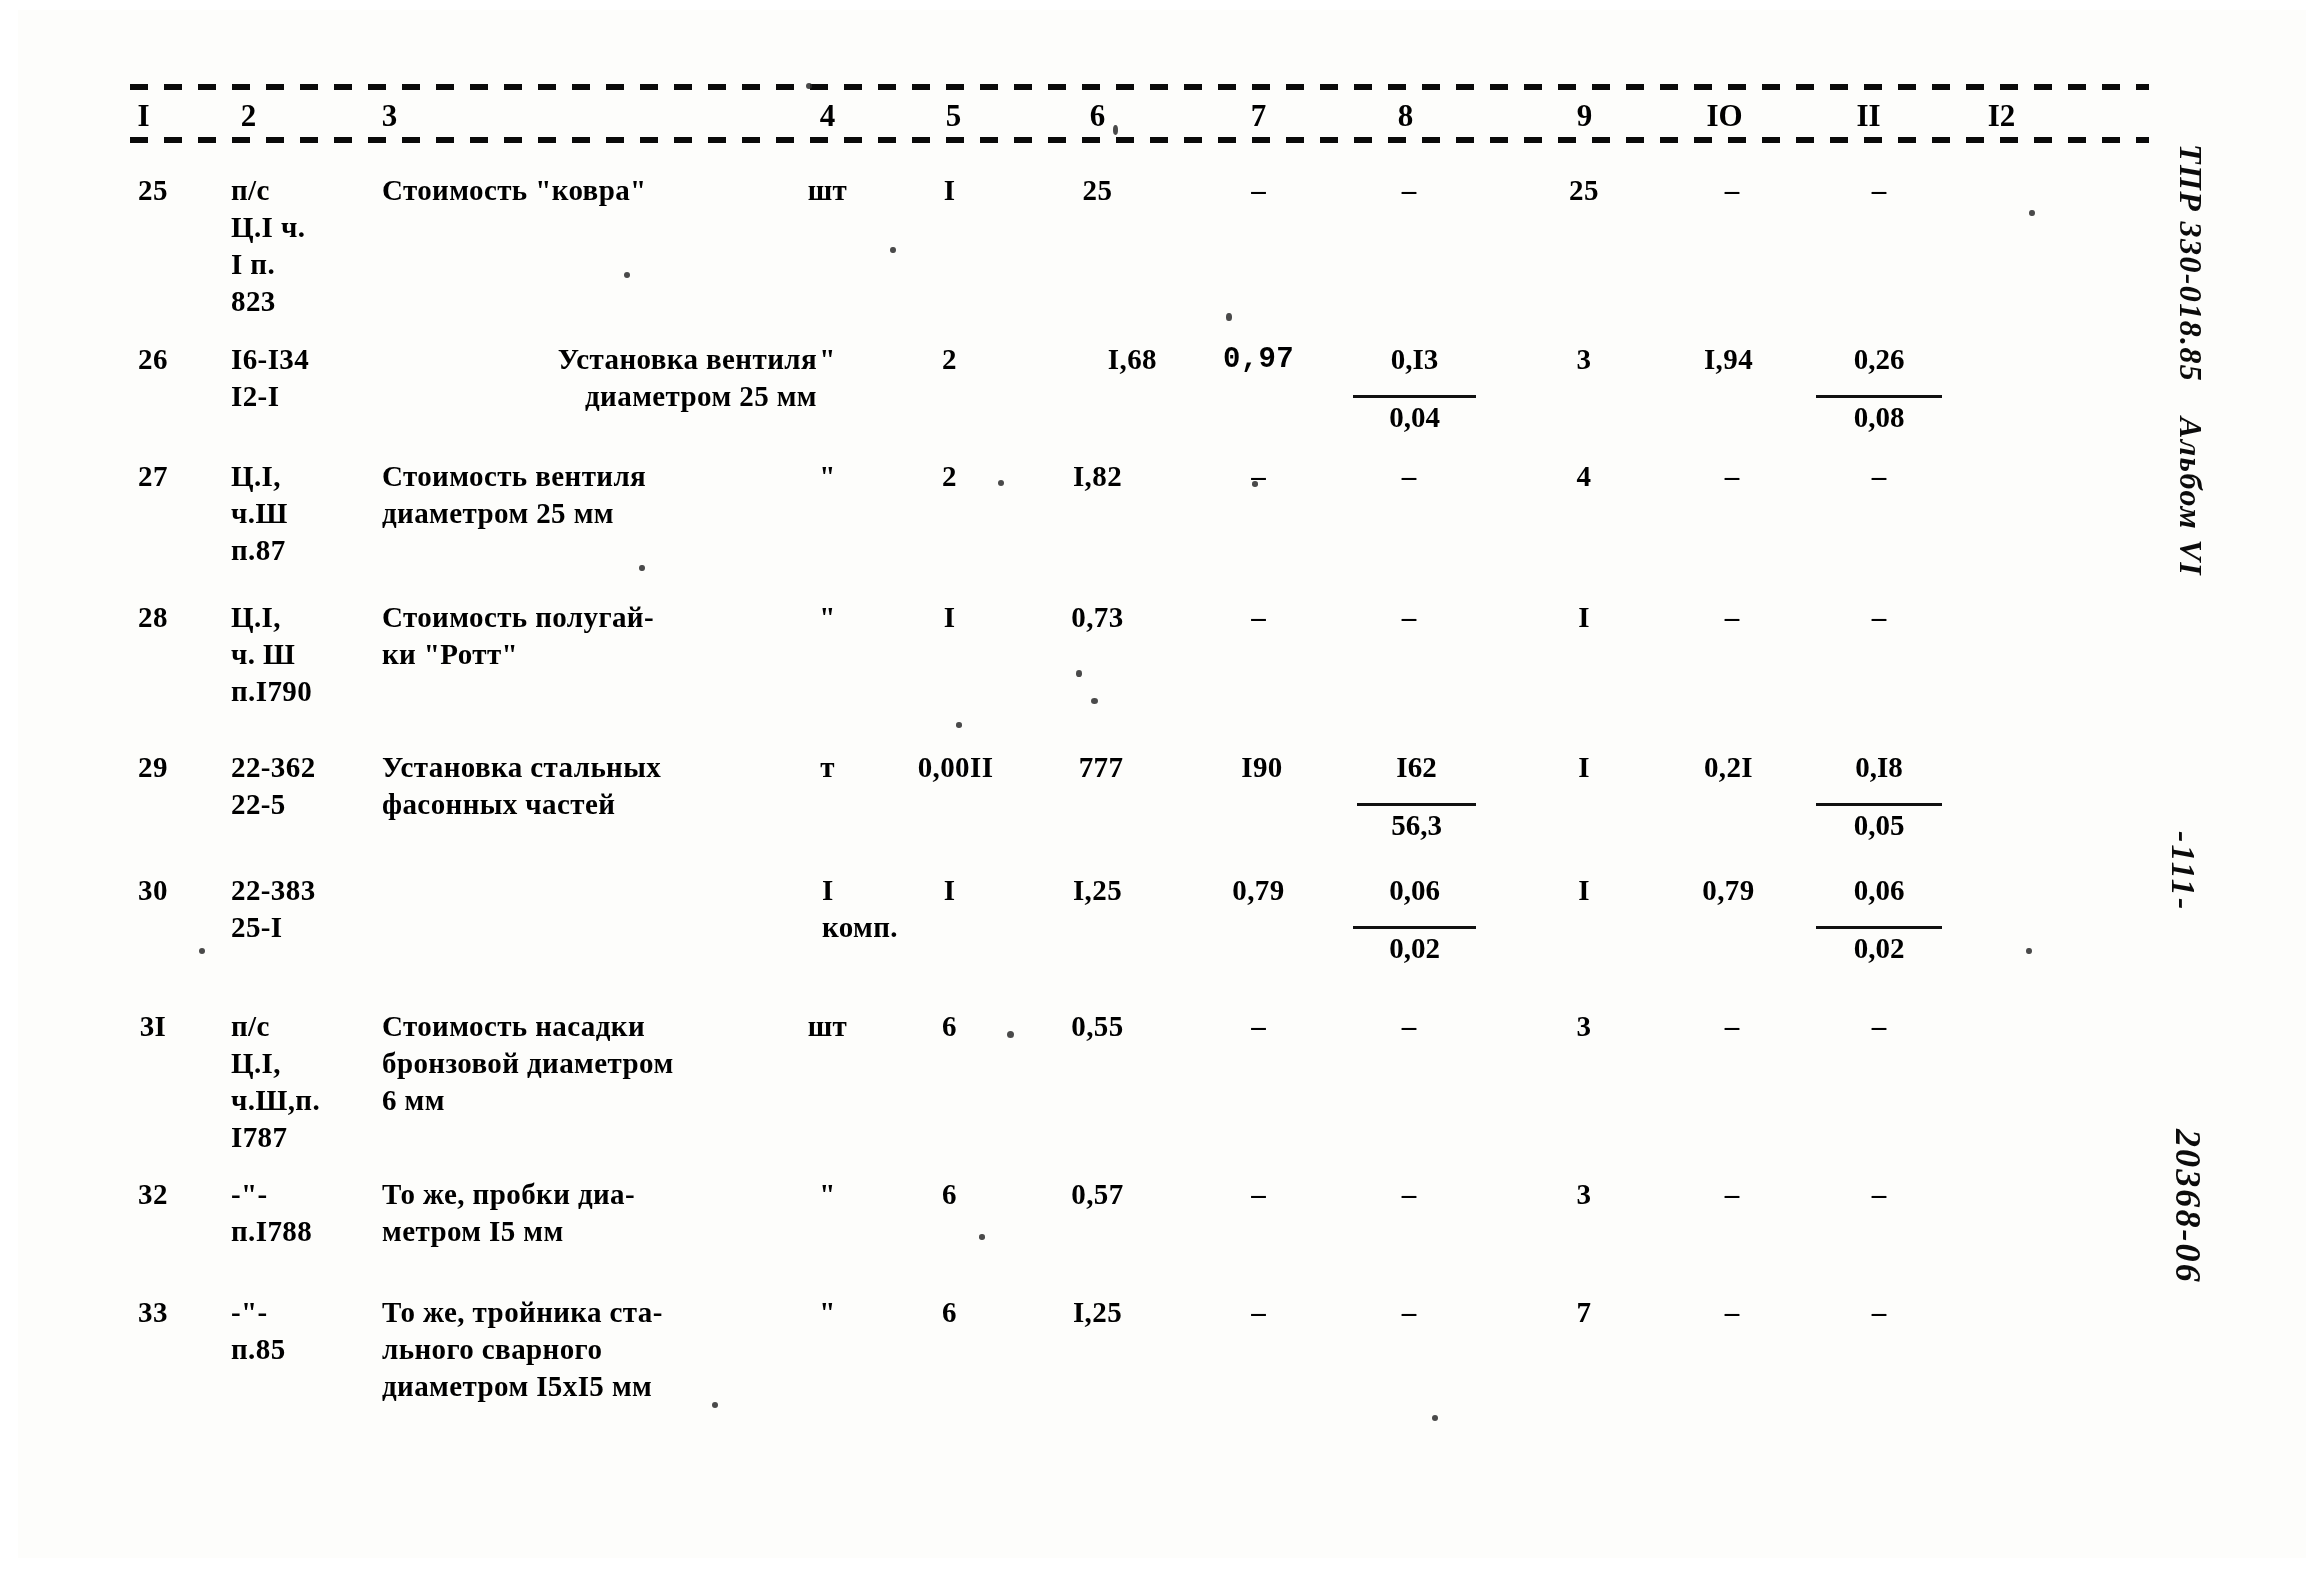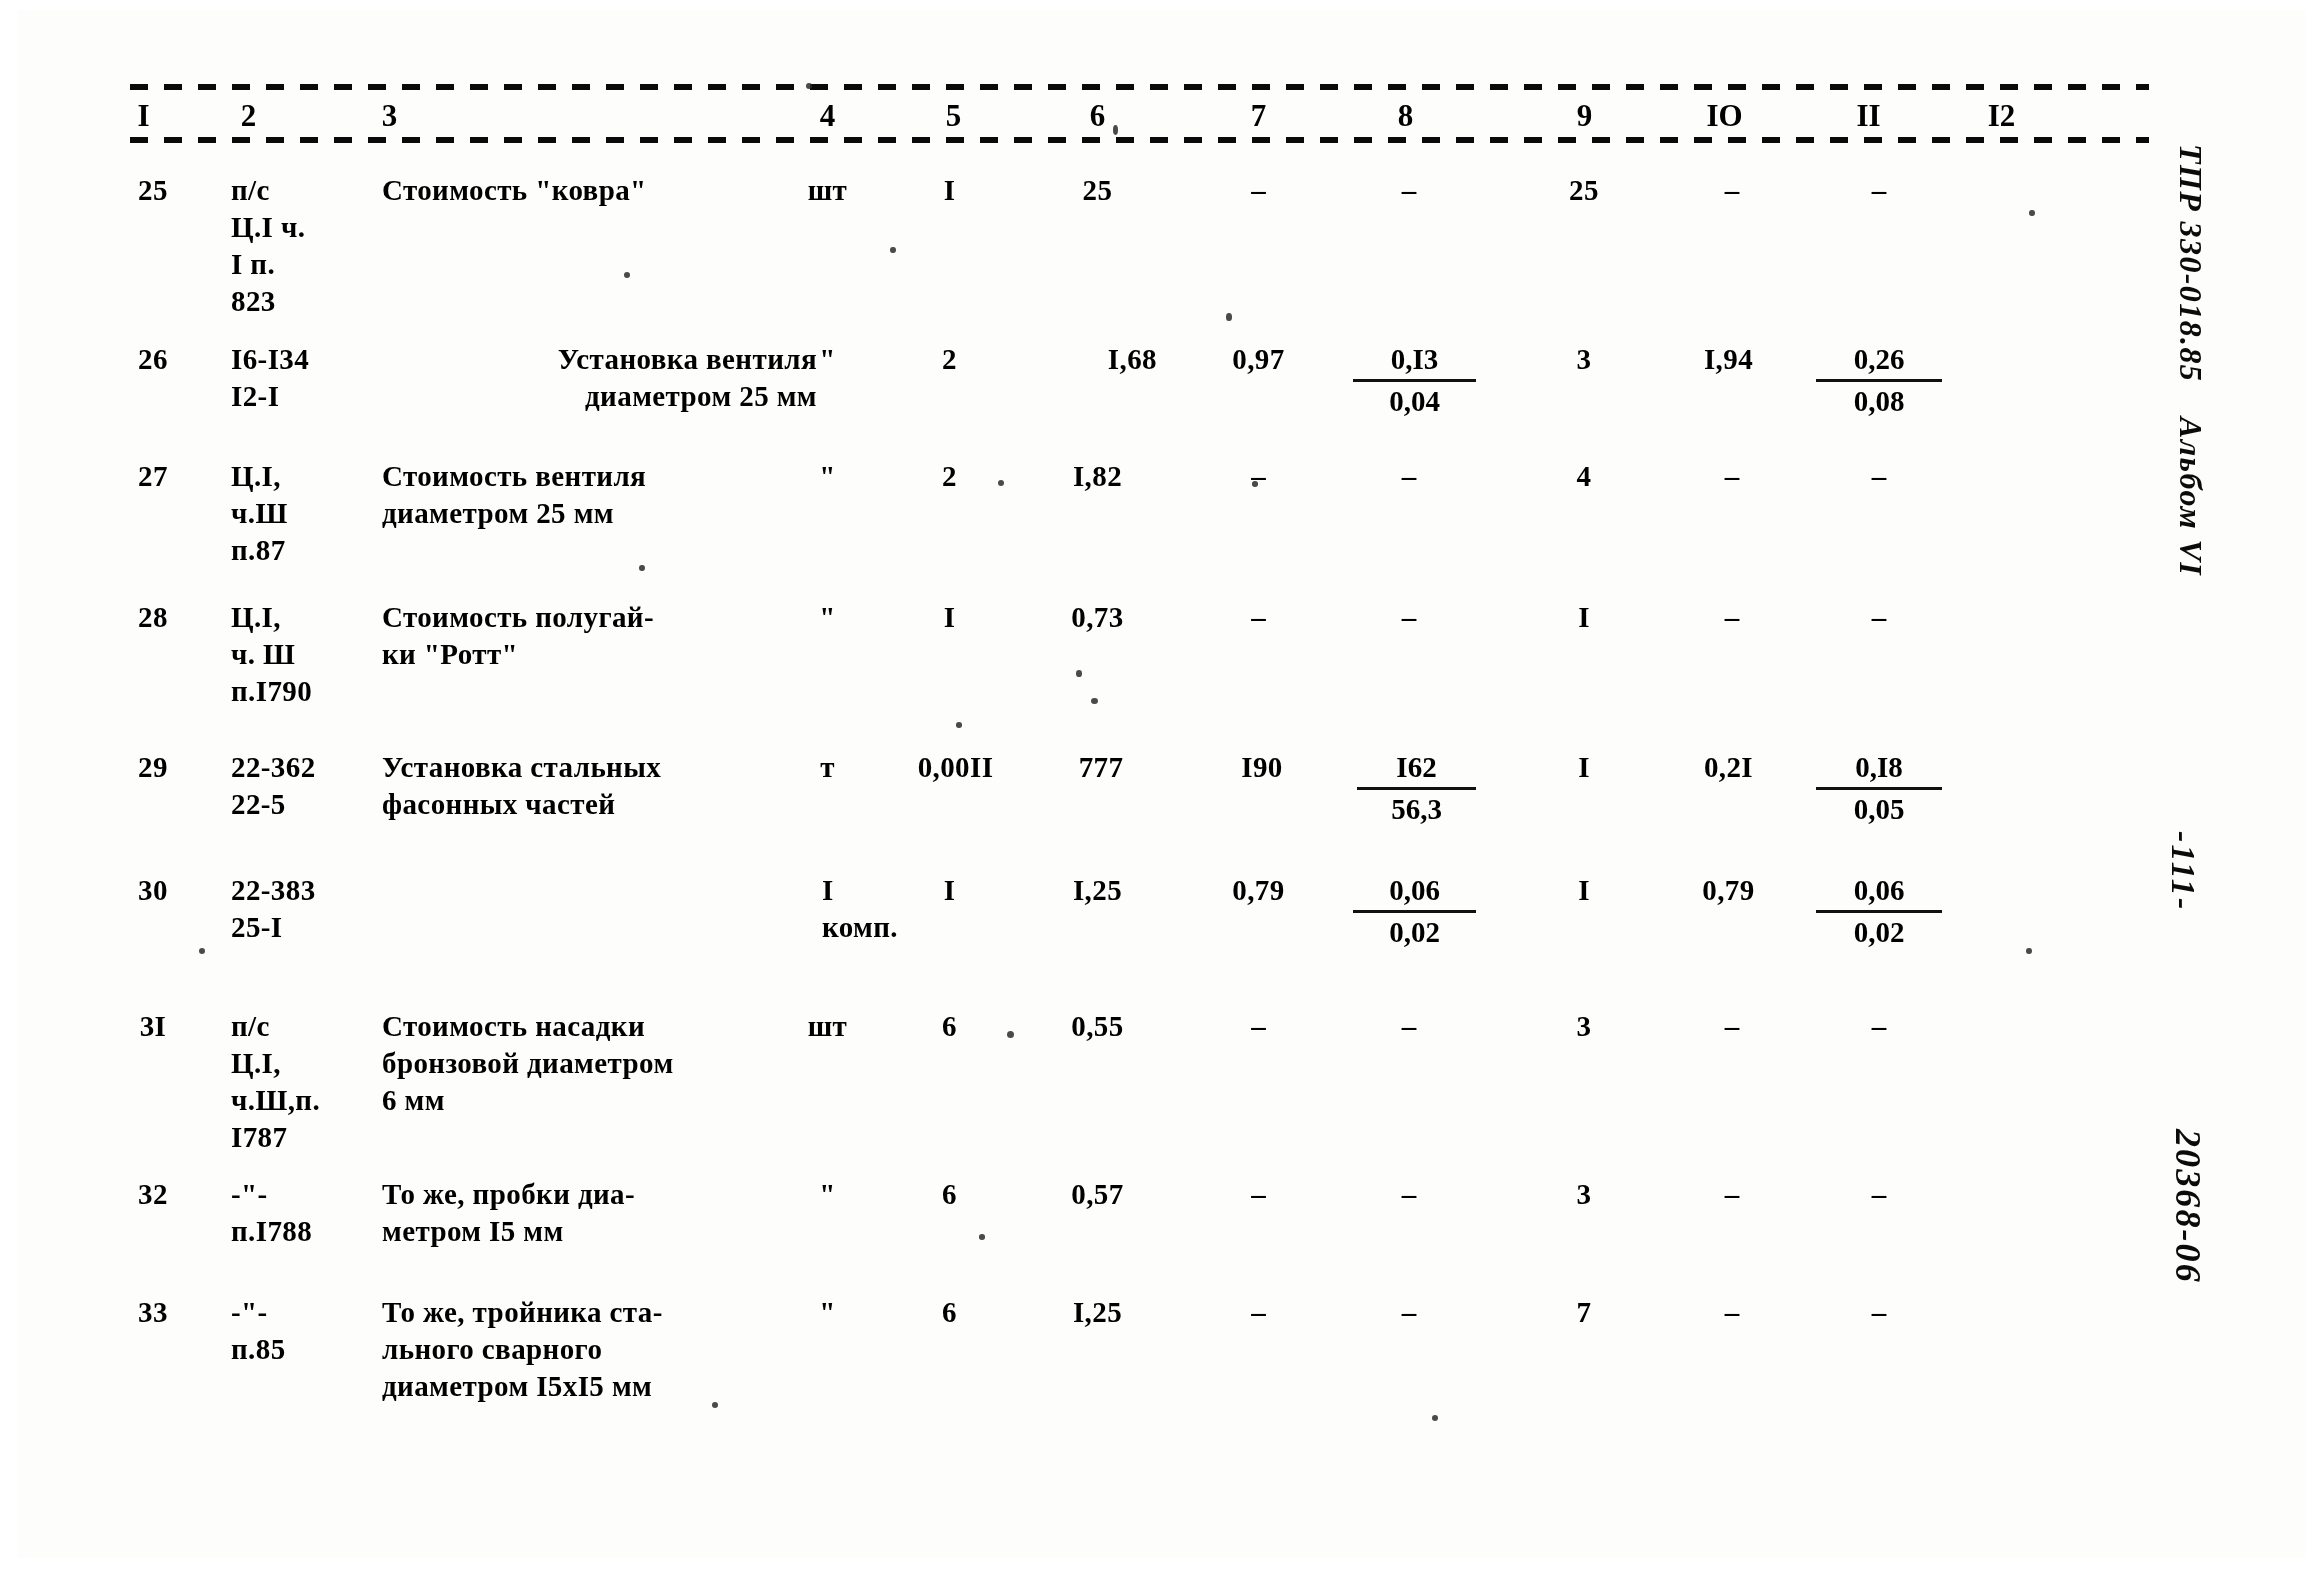--- a/index.html
+++ b/index.html
@@ -71,21 +71,21 @@
     position: absolute;
     text-align: center;
     font-size: 29px;
     line-height: 37px;
     font-weight: 700;
     font-family: "Liberation Serif", "DejaVu Serif", serif;
   }
   .frac .top {
     display: block;
     border-bottom: 3.5px solid #111;
-    padding-bottom: 1px;
+    padding-bottom: 17px;
   }
   .frac .bot { display: block; padding-top: 1.4px; }
 
   
   .dashmark {
     position: absolute;
     text-align: center;
     font-size: 29px;
     font-weight: 700;
     line-height: 37px;
@@ -155,21 +155,21 @@
     <div class="dashmark" style="left:1823px;top:172px; width:112px;">–</div>
 
     <div class="cell num" style="left:125px; top:341px; width:56px;">26</div>
     <div class="cell lead" style="left:231px; top:341px; width:147px;">I6-I34
 I2-I</div>
     <div class="cell lead" style="left:382px; top:341px; width:435px;text-align:right;">Установка   вентиля
 диаметром 25 мм</div>
     <div class="cell num" style="left:789px;top:341px; width:77px;">"</div>
     <div class="cell num" style="left:904px;top:341px; width:91px;">2</div>
     <div class="cell num" style="left:1038px;top:341px; width:119px;text-align:right;">I,68</div>
-    <div class="cell num" style="left:1192px;top:341px; width:133px;">0,97</div>
+    <div class="cell num" style="left:1192px;top:341px; width:133px;font-family:Liberation Mono, monospace;">0,97</div>
     <div class="frac" style="left:1353px;top:341px; width:123px;">
       <span class="top">0,I3</span>
       <span class="bot">0,04</span>
     </div>
     <div class="cell num" style="left:1535px;top:341px; width:98px;">3</div>
     <div class="cell num" style="left:1662px;top:341px; width:133px;">I,94</div>
     <div class="frac" style="left:1816px;top:341px; width:126px;">
       <span class="top">0,26</span>
       <span class="bot">0,08</span>
     </div>

